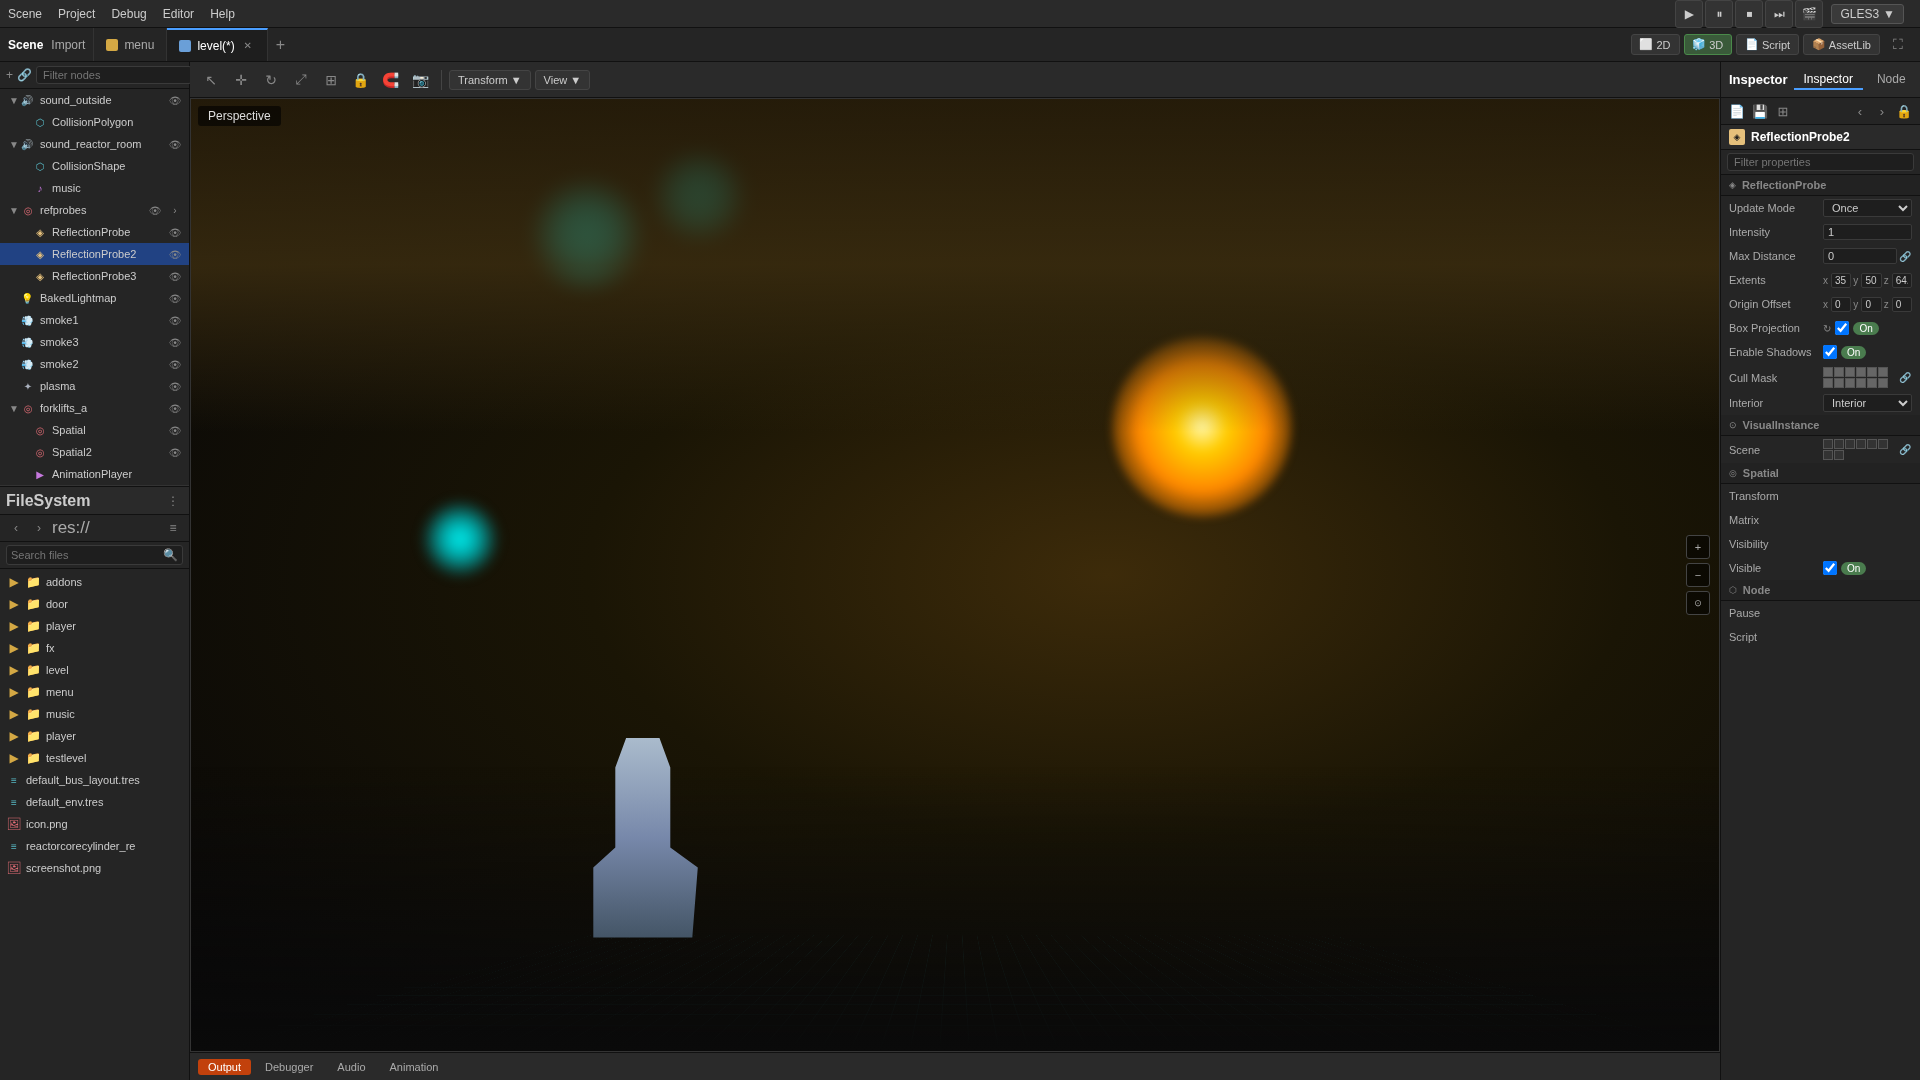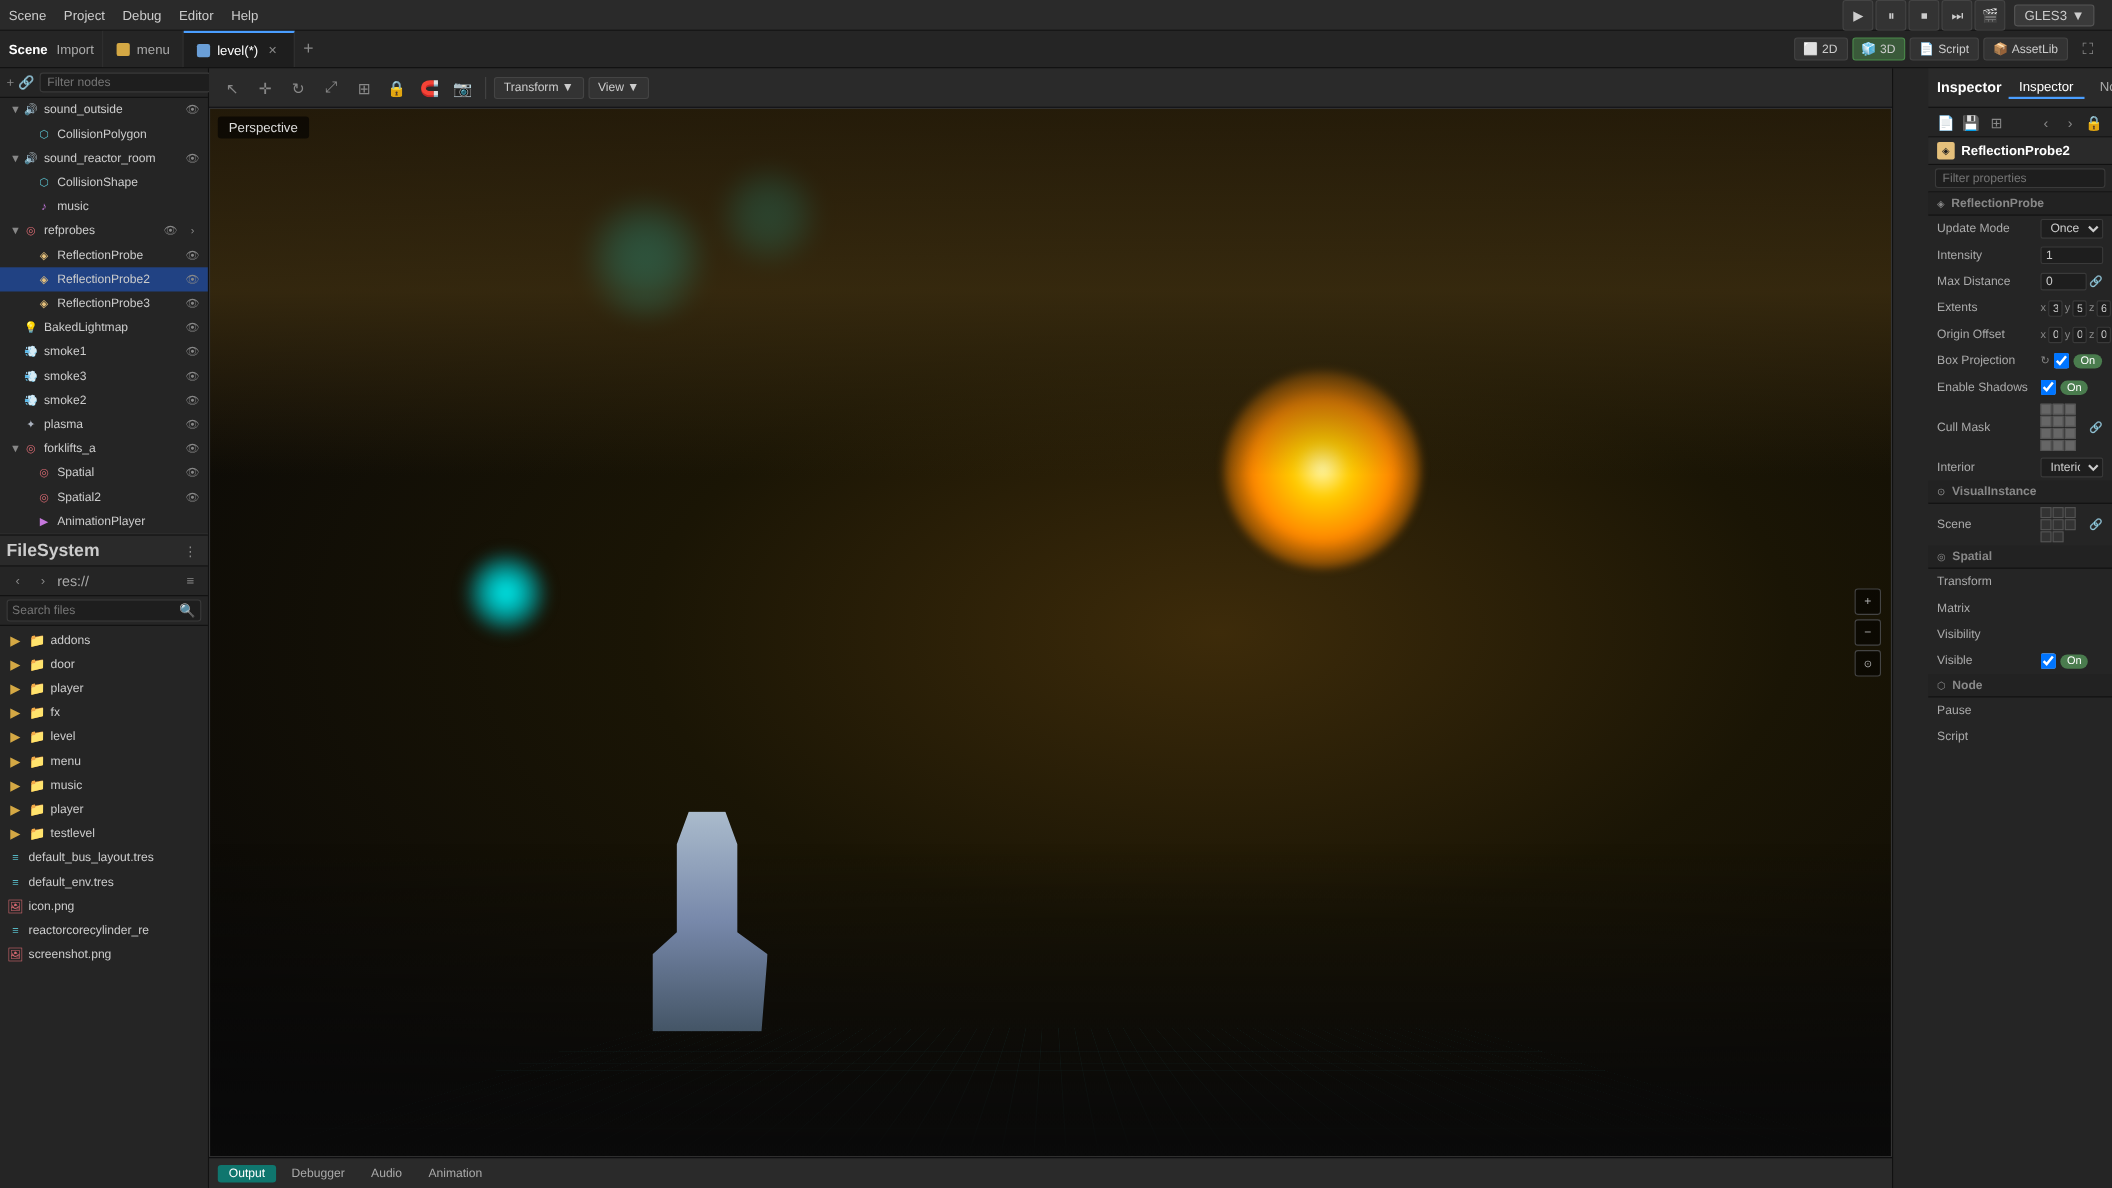--- a/index.html
+++ b/index.html
@@ -57,21 +57,21 @@
     .cyan-glow2 { position: absolute; top: 45%; left: 18%; width: 80px; height: 80px; background: radial-gradient(circle, #00eeee 0%, #00aaaa 30%, transparent 70%); border-radius: 50%; filter: blur(6px); }
     .sun-glow { position: absolute; top: 30%; right: 35%; width: 180px; height: 180px; background: radial-gradient(circle, #fff7aa 0%, #ffcc00 20%, #ff8800 50%, transparent 80%); border-radius: 50%; filter: blur(4px); }
     .grid-floor { position: absolute; bottom: 0; left: 0; right: 0; height: 50%; background: repeating-linear-gradient(0deg, transparent, transparent 29px, rgba(50,200,200,0.3) 30px), repeating-linear-gradient(90deg, transparent, transparent 29px, rgba(50,200,200,0.3) 30px); transform: perspective(400px) rotateX(60deg); transform-origin: bottom; }
 
     .viewport-controls { position: absolute; right: 10px; top: 50%; transform: translateY(-50%); display: flex; flex-direction: column; gap: 4px; }
     .viewport-ctrl-btn { width: 24px; height: 24px; background: rgba(0,0,0,0.5); border: 1px solid #444; border-radius: 3px; display: flex; align-items: center; justify-content: center; color: #aaa; font-size: 11px; cursor: pointer; }
 
     
     .bottom-tab-bar { height: 28px; background: #2a2a2a; border-top: 1px solid #111; display: flex; align-items: center; padding: 0 8px; gap: 4px; flex-shrink: 0; }
     .bottom-tab { padding: 2px 10px; font-size: 11px; color: #aaa; cursor: pointer; border-radius: 3px; }
-    .bottom-tab.active { background: #0f766e; color: #fff; }
+    .bottom-tab.active { background: #c2410c; color: #fff; }
 
     
     .right-panel { width: 200px; background: #252525; border-left: 1px solid #111; display: flex; flex-direction: column; flex-shrink: 0; overflow-y: auto; }
     .inspector-header { display: flex; align-items: center; padding: 6px 8px; gap: 6px; border-bottom: 1px solid #111; background: #2a2a2a; flex-shrink: 0; height: 36px; }
     .inspector-title { font-size: 13px; color: #fff; font-weight: 600; }
     .inspector-tabs { display: flex; margin-left: auto; gap: 4px; }
     .inspector-tab { padding: 2px 10px; font-size: 12px; color: #aaa; cursor: pointer; }
     .inspector-tab.active { color: #fff; border-bottom: 2px solid #4a9eff; }
 
     .inspector-toolbar { display: flex; align-items: center; padding: 3px 6px; gap: 3px; border-bottom: 1px solid #111; flex-shrink: 0; }
@@ -119,21 +119,21 @@
 
     
     .viewport-wrapper { flex: 1; display: flex; flex-direction: column; }
 
     
     .viewport-toolbar { height: 36px; background: #2a2a2a; border-bottom: 1px solid #111; display: flex; align-items: center; padding: 0 8px; gap: 4px; flex-shrink: 0; }
     .vt-btn { padding: 3px 8px; background: #333; border: 1px solid #444; border-radius: 3px; color: #ccc; font-size: 11px; cursor: pointer; display: flex; align-items: center; gap: 3px; }
     .vt-icon-btn { width: 26px; height: 26px; background: transparent; border: none; color: #888; display: flex; align-items: center; justify-content: center; cursor: pointer; border-radius: 3px; font-size: 14px; }
     .vt-separator { width: 1px; height: 20px; background: #444; margin: 0 3px; }
 
-    .right-panel-content { display: flex; flex-direction: column; height: 100%; overflow: hidden; padding-left: 32px; }
+    .right-panel-content { display: flex; flex-direction: column; height: 100%; overflow: hidden; }
 
     
     ::-webkit-scrollbar { width: 6px; height: 6px; }
     ::-webkit-scrollbar-track { background: #1e1e1e; }
     ::-webkit-scrollbar-thumb { background: #444; border-radius: 3px; }
 
     
     .top-right { display: flex; align-items: center; margin-left: auto; gap: 8px; padding-right: 8px; }
     .gles-badge { background: #3a3a3a; border: 1px solid #555; color: #ccc; padding: 2px 8px; border-radius: 3px; font-size: 11px; display: flex; align-items: center; gap: 4px; }
 
@@ -360,21 +360,21 @@
     </div>
 
     <div class="filesystem-panel">
       <div class="fs-header">
         <span class="fs-title">FileSystem</span>
         <div class="icon-btn" style="margin-left:auto;">⋮</div>
       </div>
       <div class="fs-toolbar">
         <div class="icon-btn">‹</div>
         <div class="icon-btn">›</div>
-        <span style="font-size:13px;color:#aaa;">res://</span>
+        <span style="font-size:17px;color:#aaa;">res://</span>
         <div class="icon-btn" style="margin-left:auto;">≡</div>
       </div>
       <div style="padding:3px 6px;border-bottom:1px solid #111;">
         <div style="display:flex;align-items:center;background:#1e1e1e;border:1px solid #3a3a3a;border-radius:3px;padding:2px 4px;">
           <input type="text" placeholder="Search files" style="flex: 1 1 0%; background: transparent; border: none; color: rgb(204, 204, 204); font-size: 11px; outline: none;">
           <span style="color:#888;font-size:12px;">🔍</span>
         </div>
       </div>
       <div class="fs-tree">
         <div class="fs-item">

